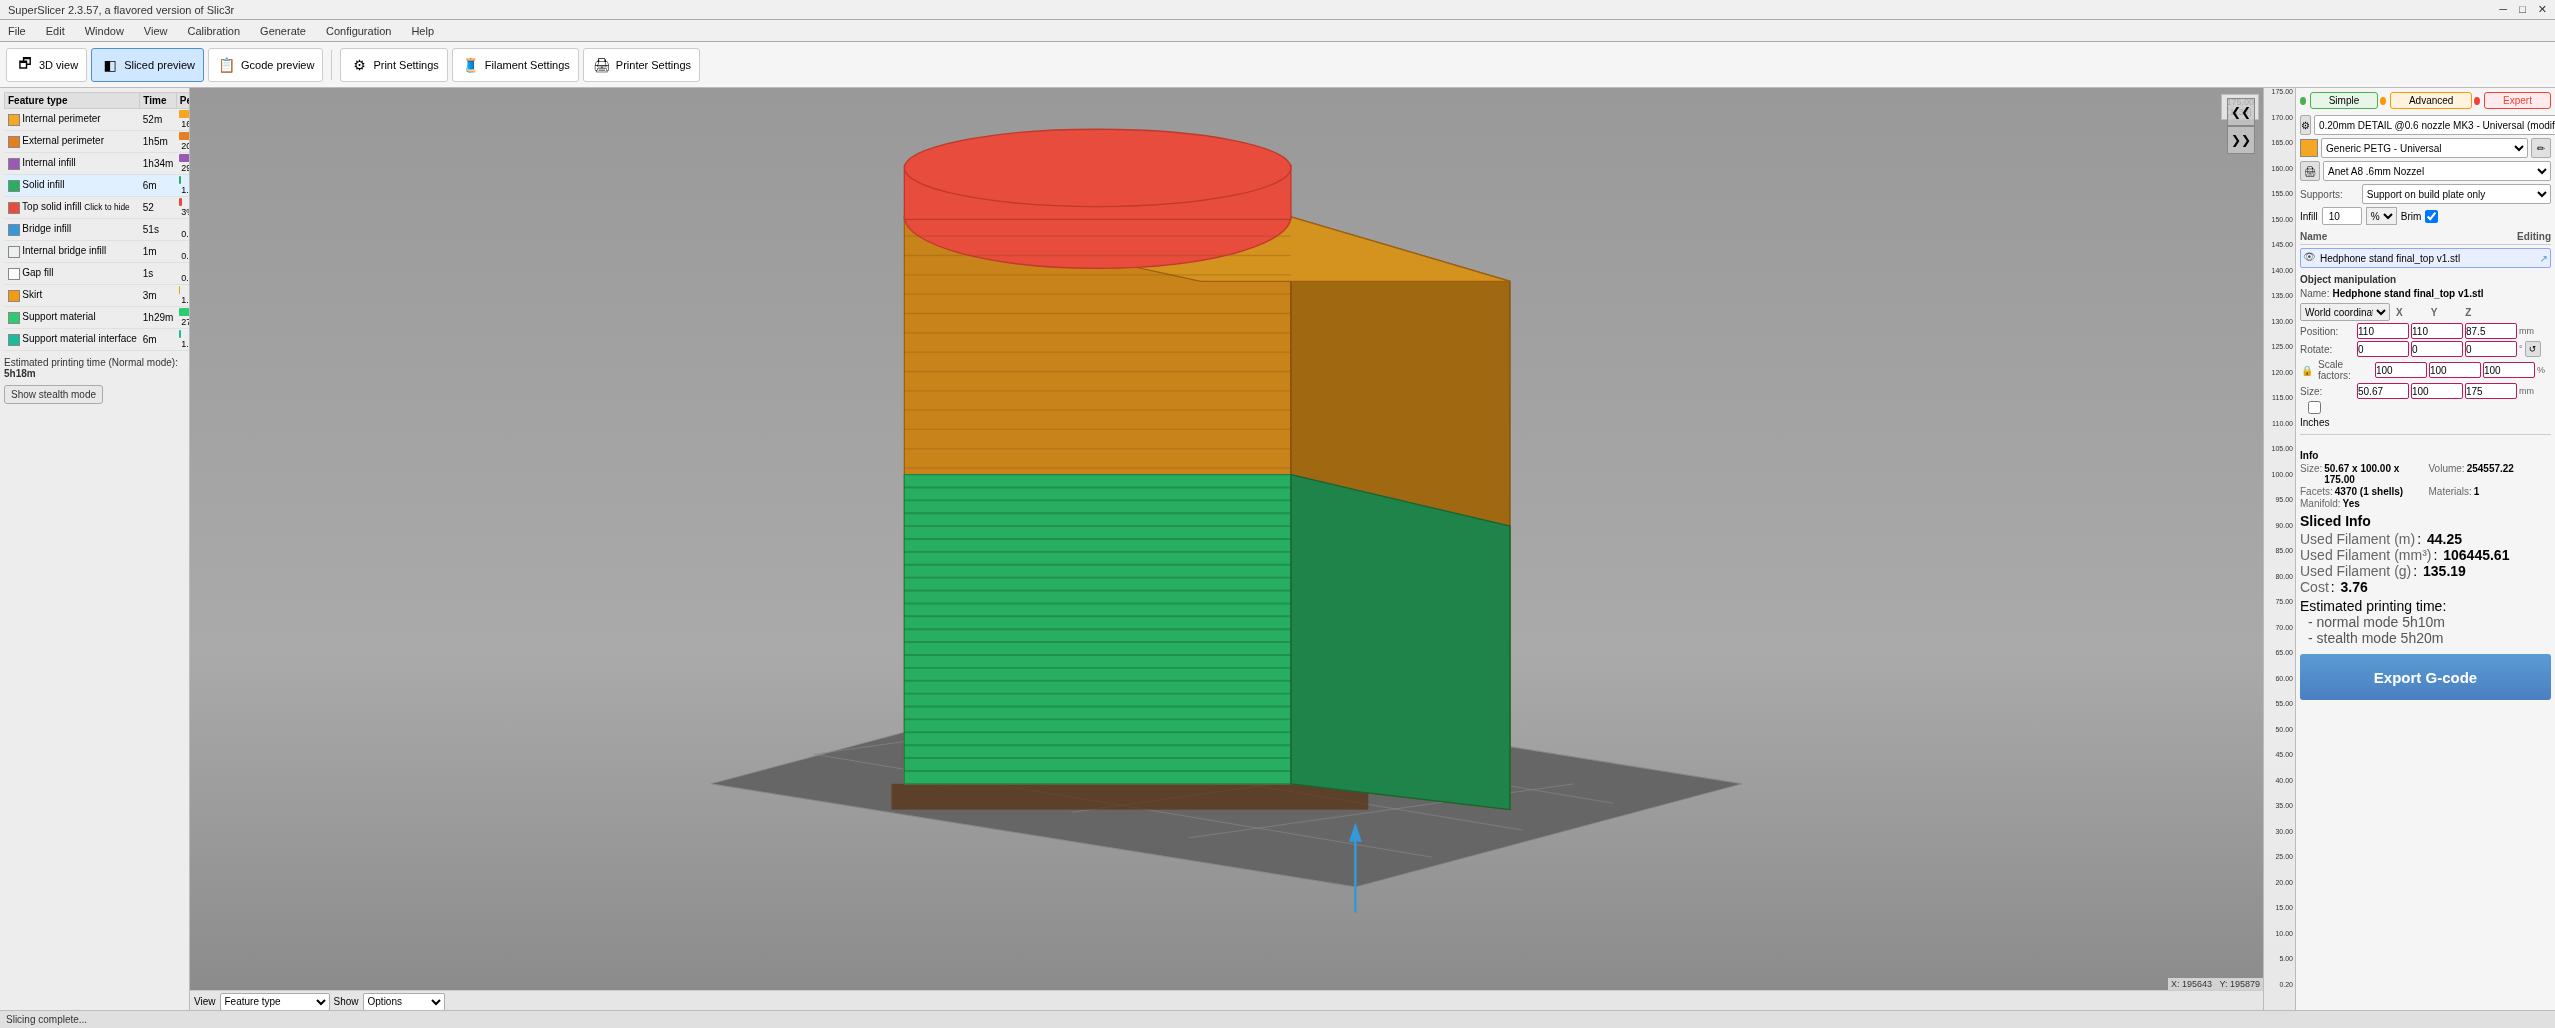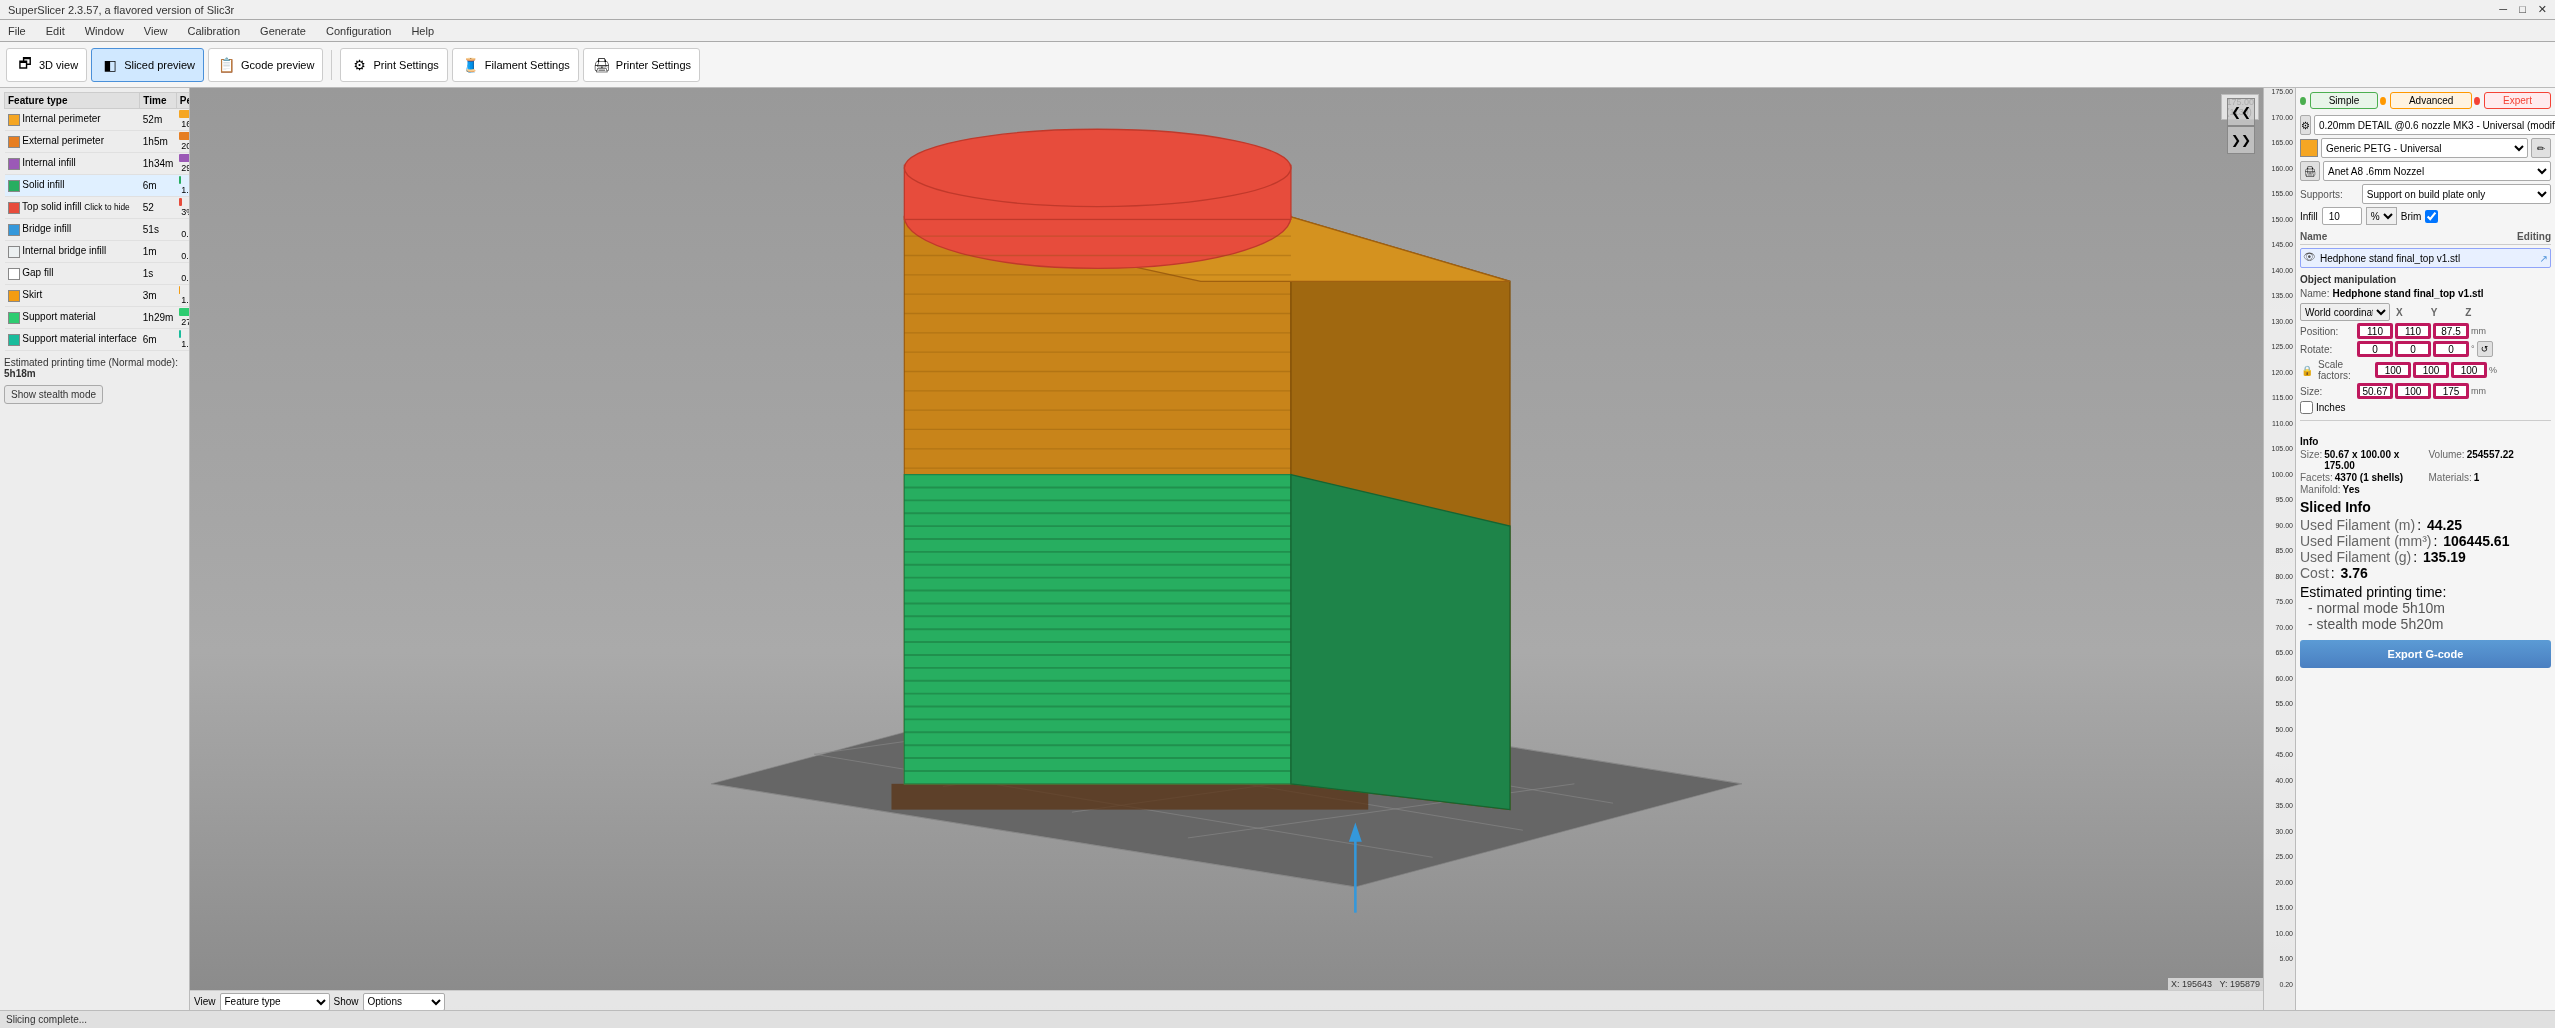--- a/index.html
+++ b/index.html
@@ -430,26 +430,25 @@
       align-items: center;
       gap: 2px;
       margin-bottom: 2px;
     }
     .manip-row-label {
       width: 55px;
       color: #555;
       flex-shrink: 0;
     }
     .manip-input {
-      width: 36px;
+      width: 52px;
       height: 16px;
       font-size: 10px;
-      border: 3px solid #be185d;
+      border: 1px solid #be185d;
       border-radius: 2px;
-      text-align: center;
       background: #fff;
     }
     .manip-unit {
       font-size: 9px;
       color: #666;
     }
     .reset-btn {
       width: 16px; height: 16px;
       background: #e0e0e0;
       border: 1px solid #aaa;
@@ -491,27 +490,27 @@
     
     .sliced-info {
       margin-top: 4px;
       font-size: 14px;
     }
     .sliced-title { font-weight: bold; margin-bottom: 2px; }
 
     
     .export-btn {
       width: 100%;
-      height: 28px;
+      height: 46px;
       background: linear-gradient(180deg, #5b9bd5 0%, #4a7fc1 100%);
       color: #fff;
       border: none;
       border-radius: 3px;
       cursor: pointer;
-      font-size: 11px;
+      font-size: 15px;
       font-weight: bold;
       margin-top: 8px;
     }
 
     
     #statusbar {
       position: fixed;
       bottom: 0;
       left: 0;
       width: 100%;
@@ -553,20 +552,21 @@
       color: #555;
     }
 
     
     .cb-label {
       display: flex;
       align-items: center;
       gap: 3px;
       font-size: 10px;
       cursor: pointer;
+      flex-direction: column;
     }
 
     
     #viewport-coords {
       position: absolute;
       top: 6px;
       right: 36px;
       background: rgba(240,240,240,0.85);
       border: 1px solid #bbb;
       padding: 2px 4px;

